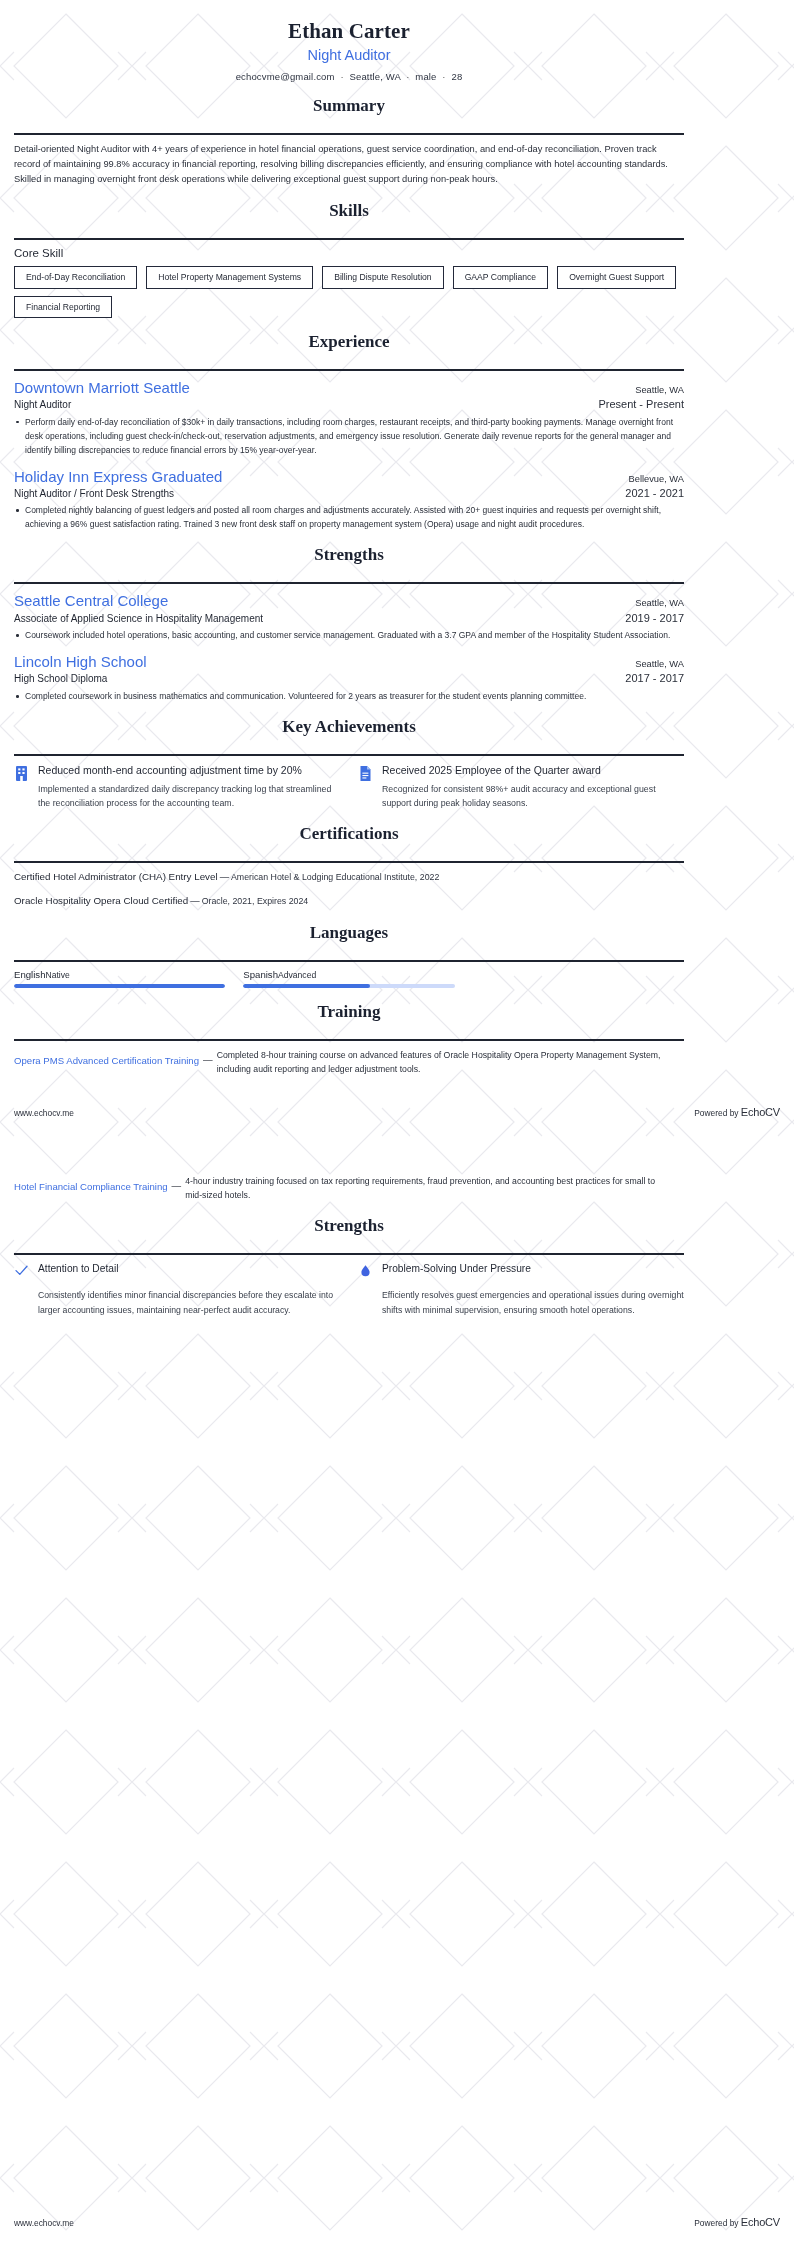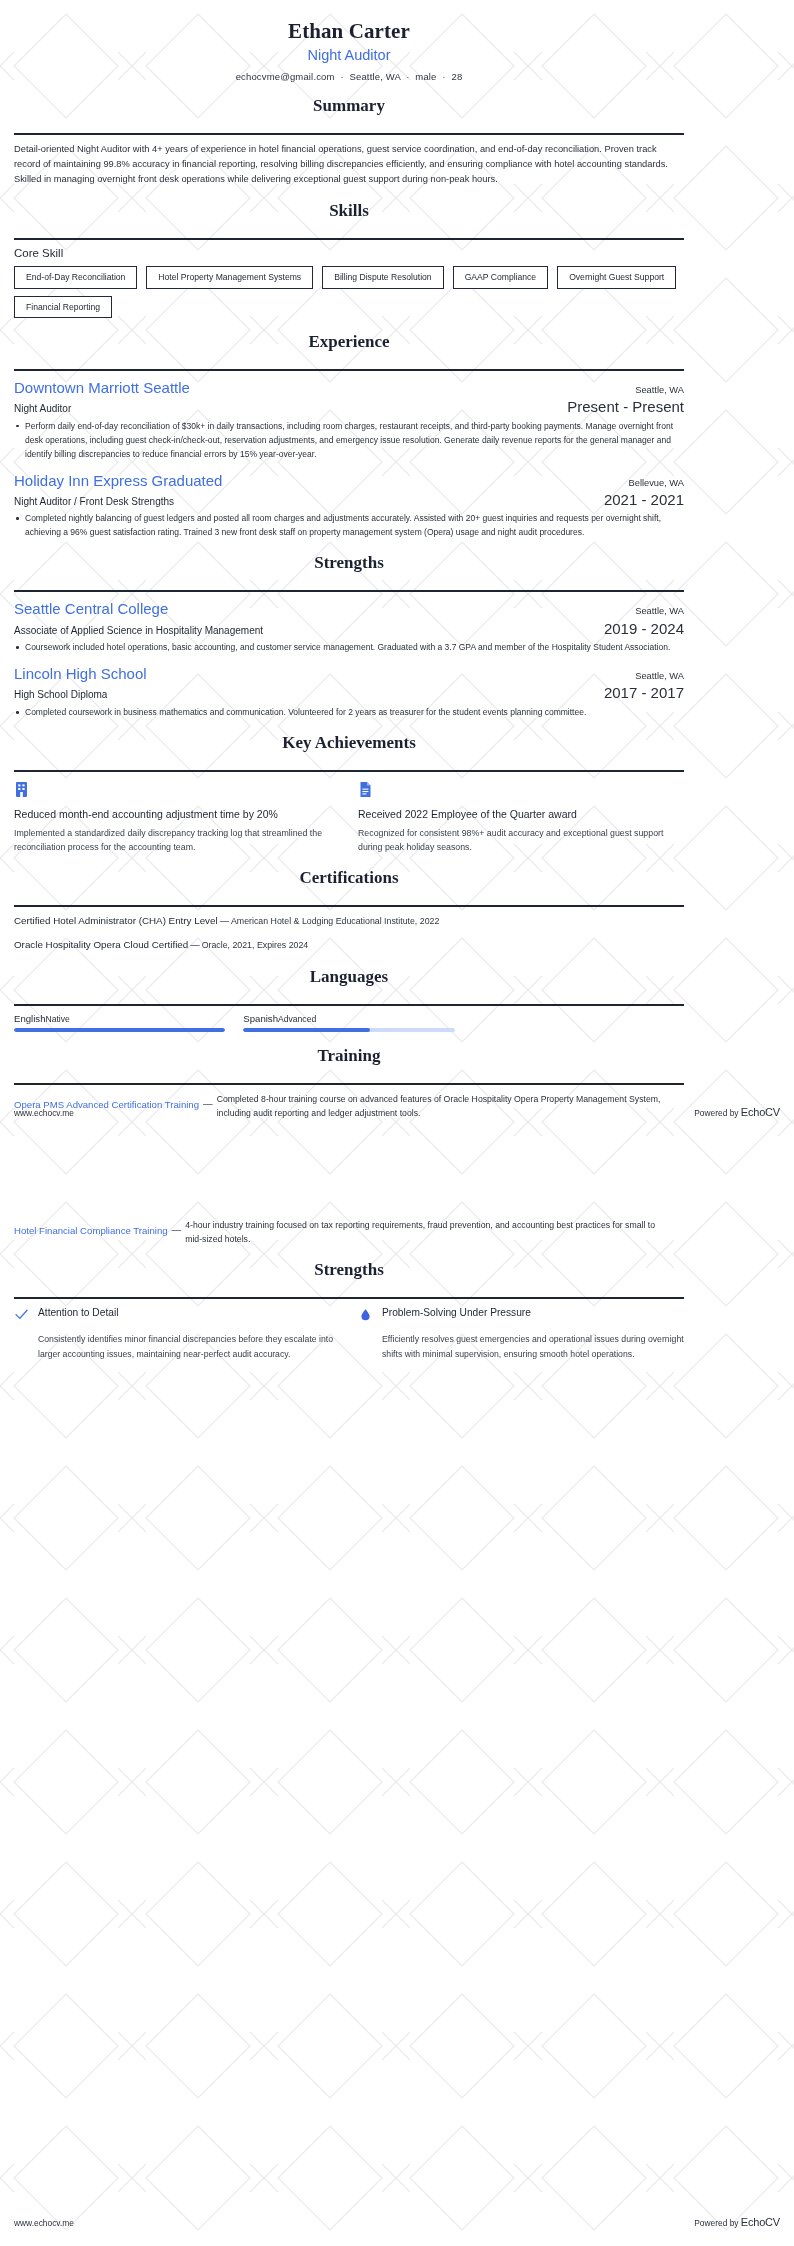--- a/index.html
+++ b/index.html
@@ -117,21 +117,21 @@
     font-size: 9.3px;
     color: #2a2f3a;
     white-space: nowrap;
   }
   .entry-title {
     font-size: 10px;
     color: #1f2430;
     line-height: 1.35;
   }
   .entry-date {
-    font-size: 15px;
+    font-size: 11px;
     color: #2a2f3a;
     white-space: nowrap;
     padding-left: 24px;
   }
   .bullets { list-style: none; margin-top: 3px; }
   .bullets li {
     position: relative;
     padding-left: 11px;
     font-size: 8.5px;
     line-height: 1.65;
@@ -151,21 +151,20 @@
   
   .two-col {
     display: flex;
     gap: 18px;
   }
   .two-col > * { width: 50%; }
   .ach {
     display: flex;
     gap: 9px;
     align-items: flex-start;
-    flex-direction: column;
   }
   .ach-icon {
     flex: 0 0 auto;
     width: 15px;
     height: 17px;
     margin-top: 2px;
   }
   .ach-body { flex: 1 1 auto; }
   .ach-title {
     font-size: 10.5px;
@@ -367,21 +366,21 @@
     <div class="sec-title">Strengths</div>
     <div class="sec-rule"></div>
 
     <div class="entry">
       <div class="entry-row">
         <span class="entry-org">Seattle Central College</span>
         <span class="entry-loc">Seattle, WA</span>
       </div>
       <div class="entry-row">
         <span class="entry-title">Associate of Applied Science in Hospitality Management</span>
-        <span class="entry-date">2019 - 2024</span>
+        <span class="entry-date">2019 - 2017</span>
       </div>
       <ul class="bullets">
         <li>Coursework included hotel operations, basic accounting, and customer service management. Graduated with a 3.7 GPA and member of the Hospitality Student Association.</li>
       </ul>
     </div>
 
     <div class="entry">
       <div class="entry-row">
         <span class="entry-org">Lincoln High School</span>
         <span class="entry-loc">Seattle, WA</span>
@@ -422,21 +421,21 @@
         <span class="ach-icon">
           <svg width="15" height="17" viewBox="0 0 15 17" xmlns="http://www.w3.org/2000/svg">
             <path d="M2.5 1 H9 L12.5 4.5 V16 H2.5 Z" fill="#3f6fe0"></path>
             <path d="M9 1 V4.5 H12.5 Z" fill="#9ebcf5"></path>
             <rect x="4.4" y="7.6" width="6" height="1.1" fill="#ffffff"></rect>
             <rect x="4.4" y="10" width="6" height="1.1" fill="#ffffff"></rect>
             <rect x="4.4" y="12.4" width="4" height="1.1" fill="#ffffff"></rect>
           </svg>
         </span>
         <div class="ach-body">
-          <div class="ach-title">Received 2022 Employee of the Quarter award</div>
+          <div class="ach-title">Received 2025 Employee of the Quarter award</div>
           <div class="ach-desc">Recognized for consistent 98%+ audit accuracy and exceptional guest support during peak holiday seasons.</div>
         </div>
       </div>
 
     </div>
   </div>
 
   <div class="section">
     <div class="sec-title">Certifications</div>
     <div class="sec-rule"></div>

